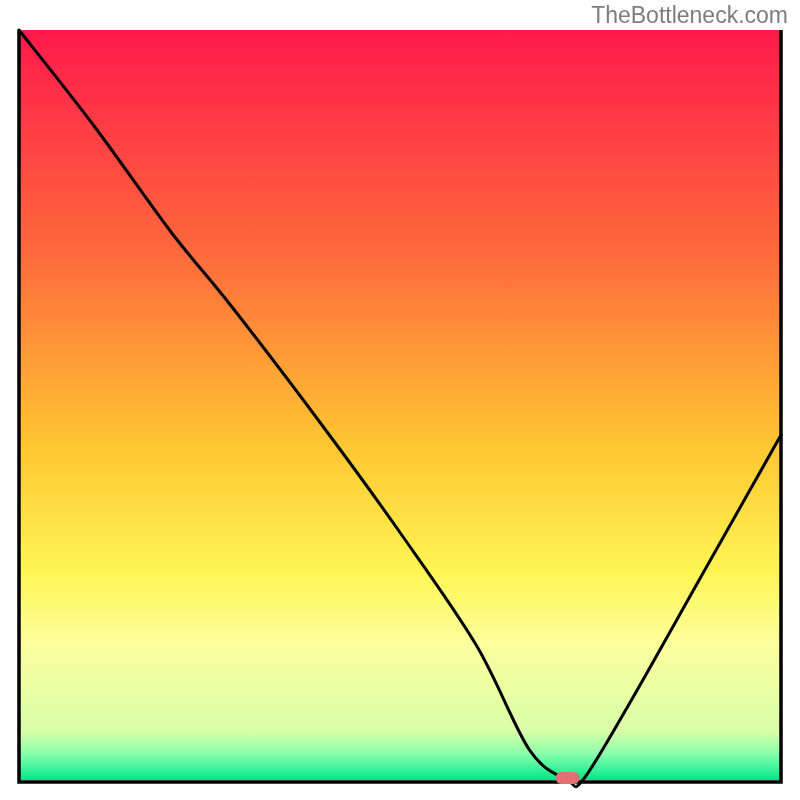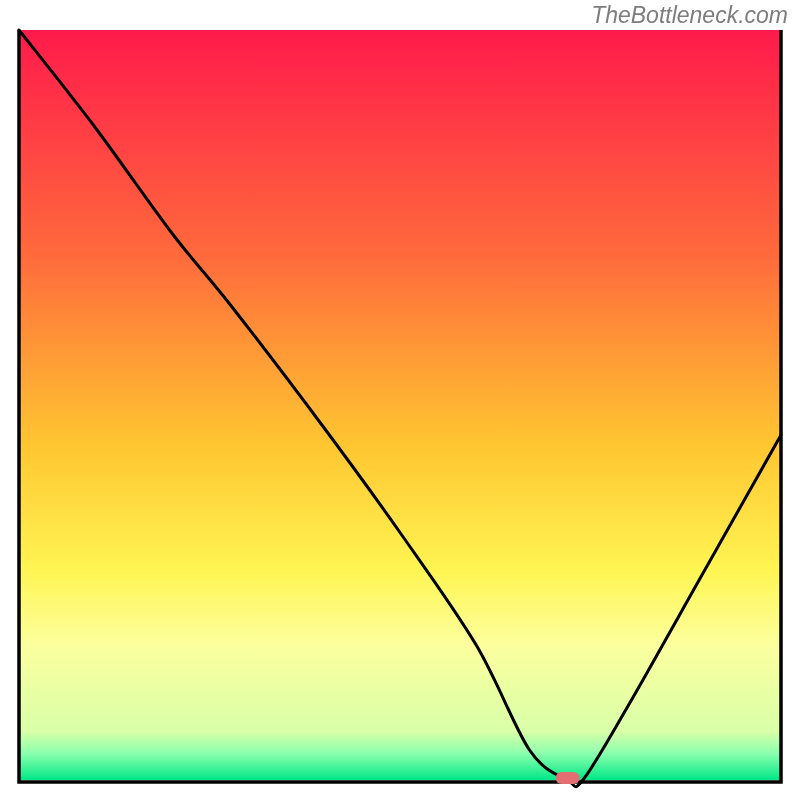--- a/index.html
+++ b/index.html
@@ -8,21 +8,20 @@
     width: 800px;
     height: 800px;
     background: #ffffff;
     font-family: Arial, Helvetica, sans-serif;
     overflow: hidden;
   }
   .stage {
     position: relative;
     width: 800px;
     height: 800px;
-    font-style: italic;
   }
   .watermark {
     position: absolute;
     top: 2px;
     right: 12px;
     color: #7d7d7d;
     font-size: 23px;
     font-weight: 400;
     letter-spacing: 0px;
     font-family: Arial, Helvetica, sans-serif;

